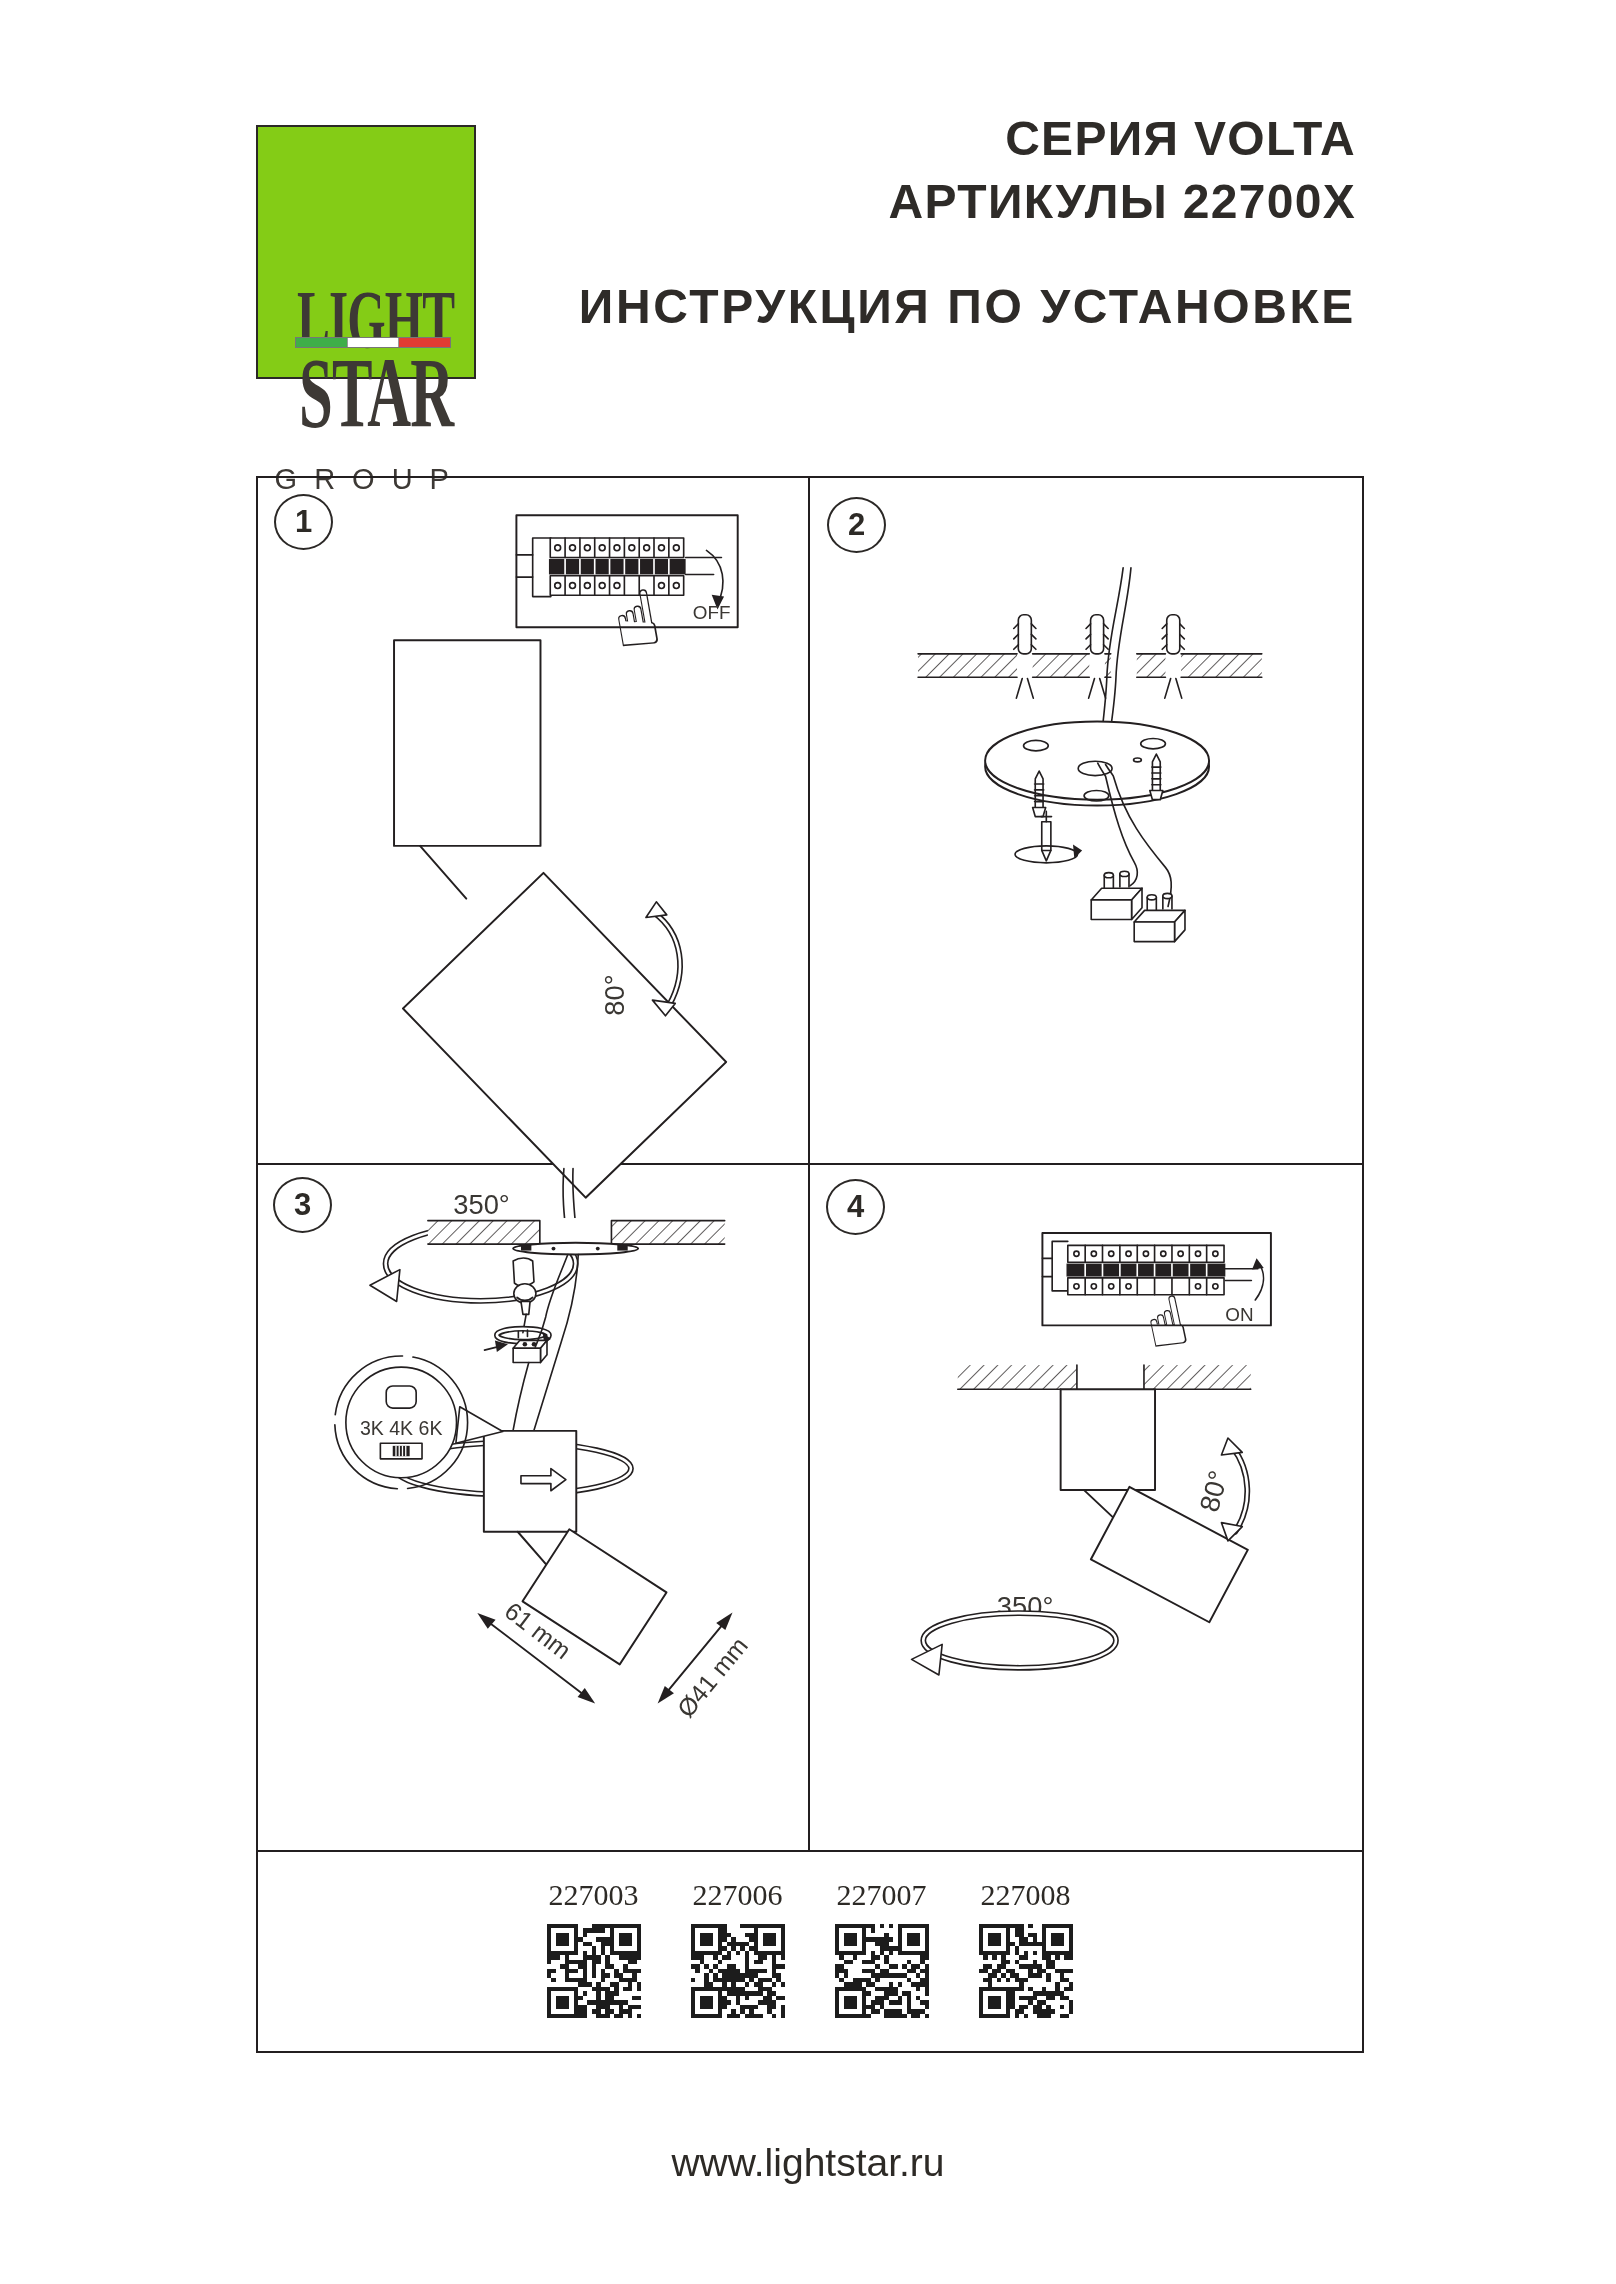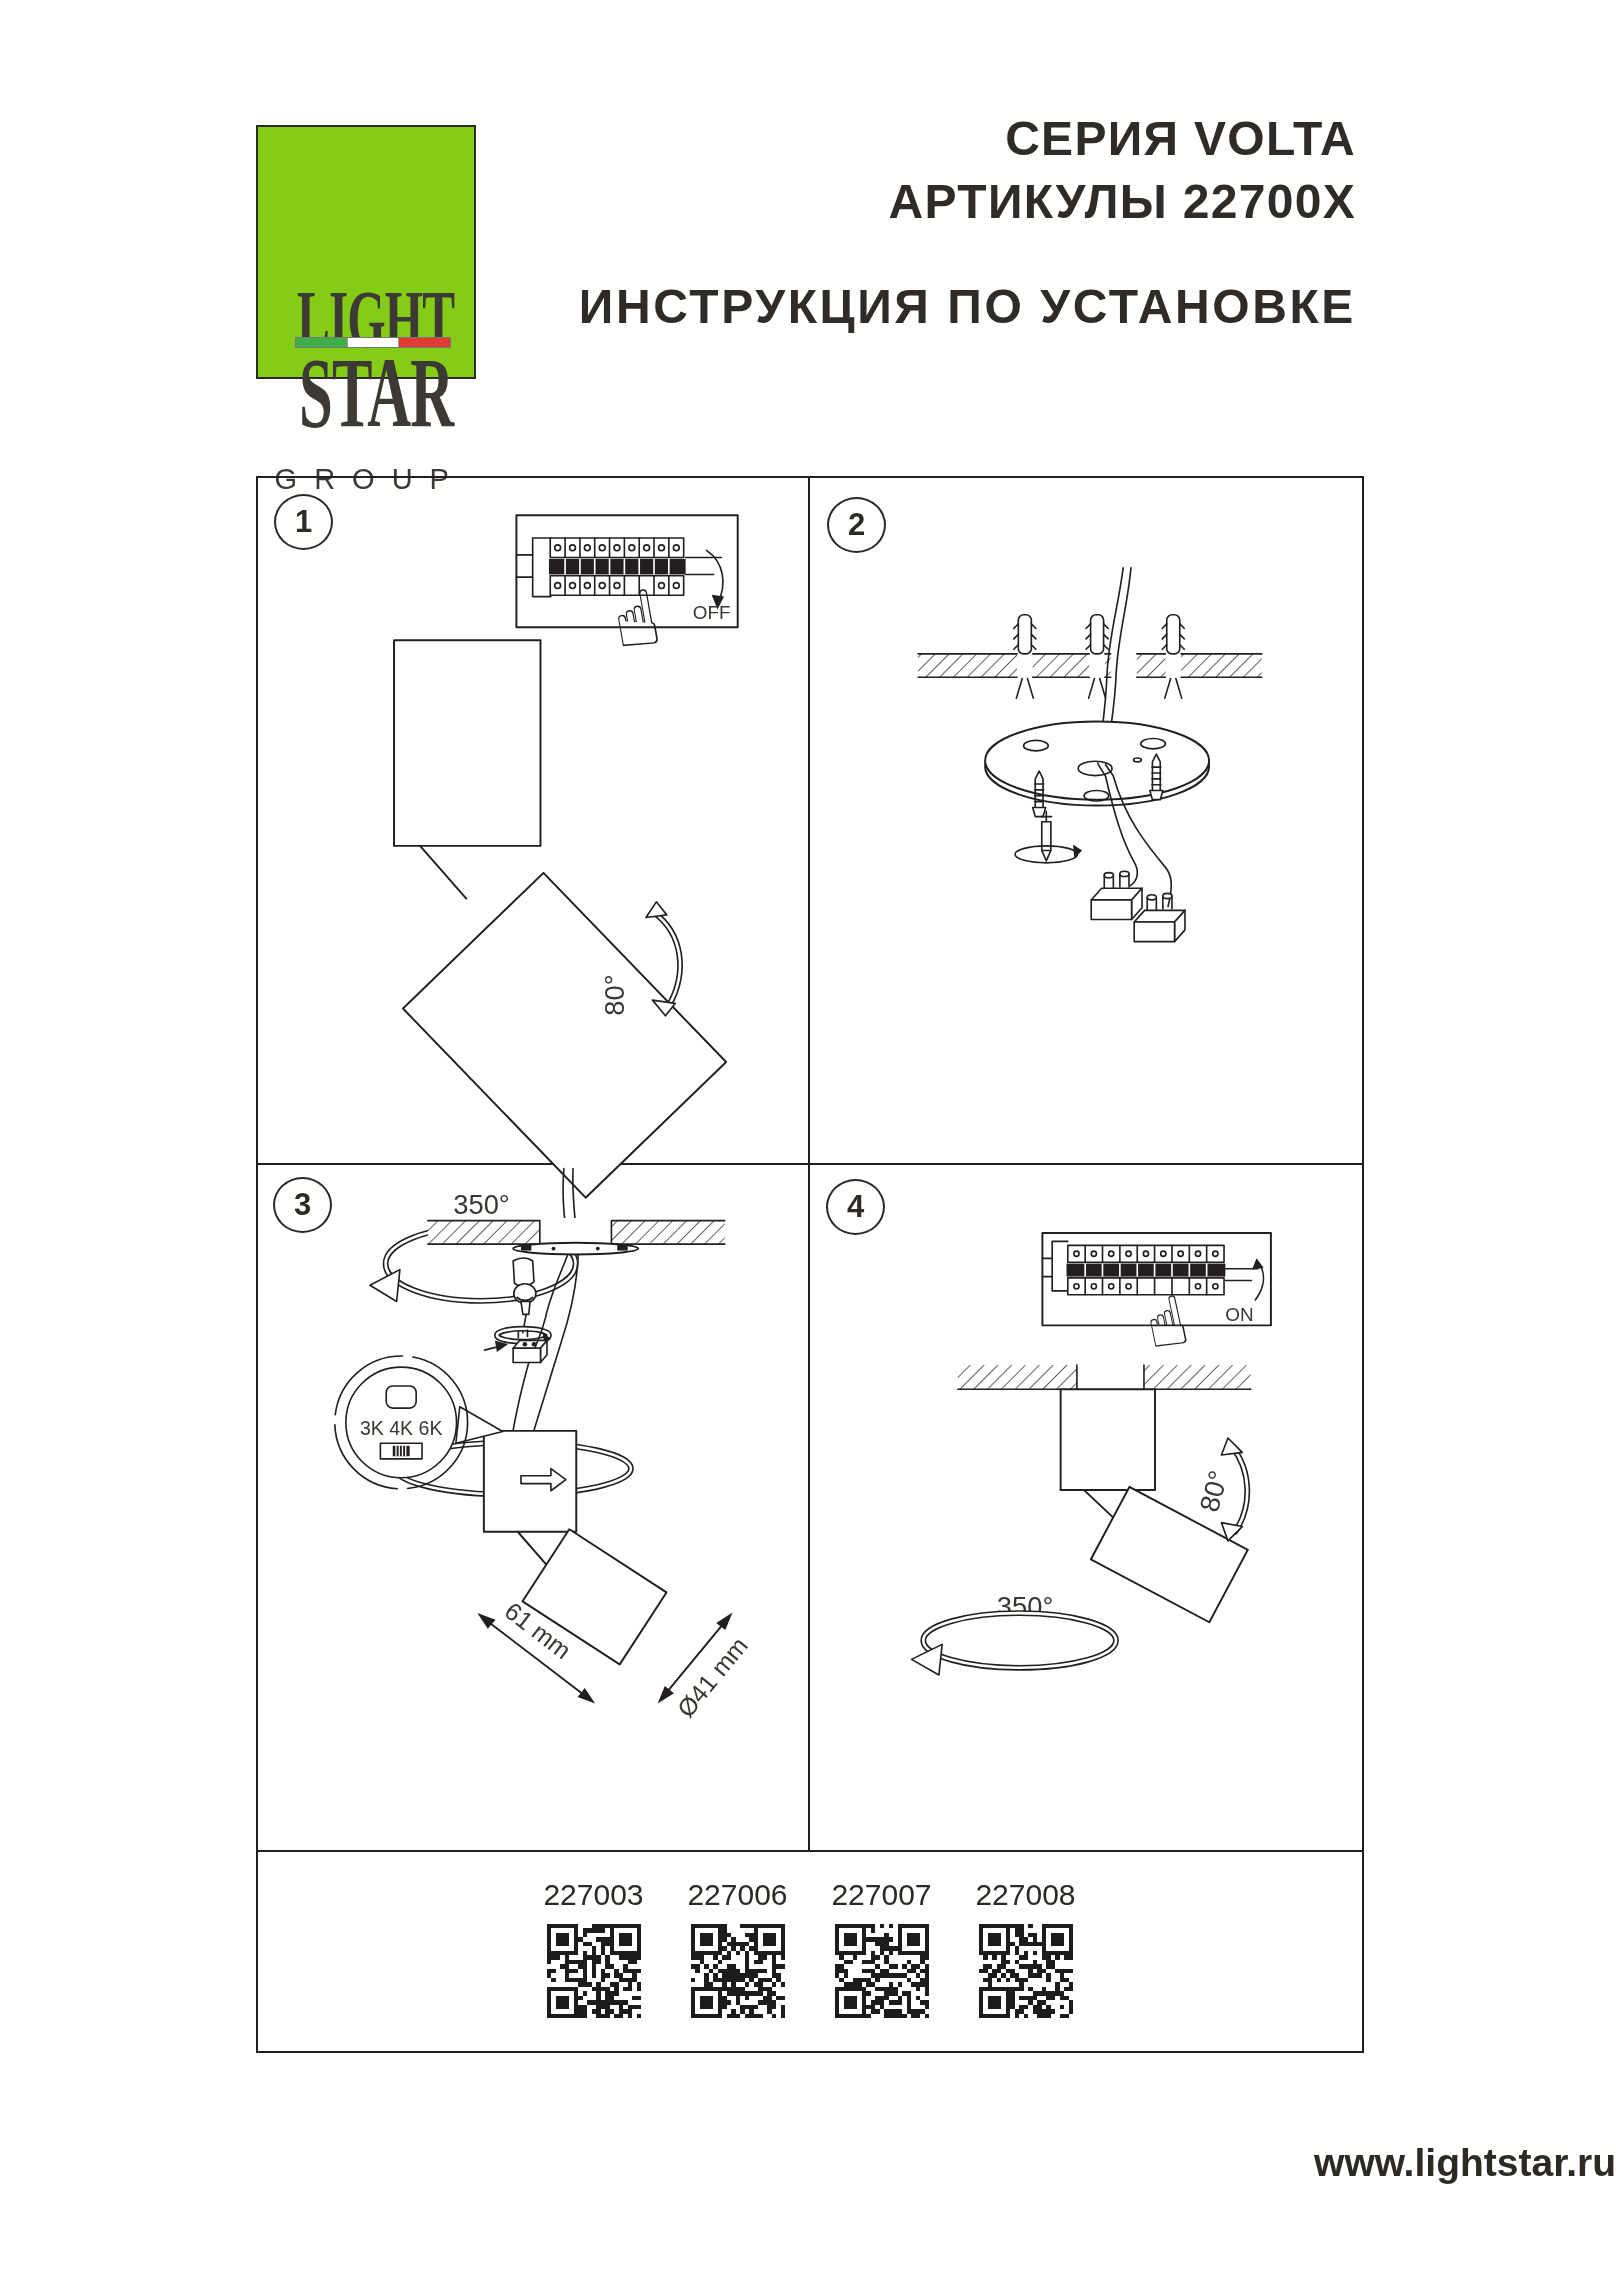--- a/index.html
+++ b/index.html
@@ -36,23 +36,23 @@
   .d3{stroke-width:3;}
   .fw{fill:#fff;}
   .fb{fill:#231f20;stroke:none;}
   .thick{stroke-width:9;}
   .thinw{stroke:#fff;fill:none;stroke-width:4;stroke-linecap:round;}
   .aw{fill:#fff;stroke:#231f20;stroke-width:2.5;stroke-linejoin:round;}
   .lbl{fill:#3a3733;font-family:"Liberation Sans",sans-serif;stroke:none;}
   .hand{fill:#231f20;font-family:"DejaVu Sans",sans-serif;stroke:none;}
   
   .code-label{position:absolute;top:1878px;width:143px;text-align:center;font-size:30px;
-              font-family:Liberation Sans, sans-serif;color:#2d2a26;}
+              font-family:Liberation Serif, serif;color:#2d2a26;}
   .qr{position:absolute;top:1924px;width:94px;height:94px;}
-  .url{position:absolute;left:0;top:2141px;width:100%;text-align:right;font-size:39px;font-weight:bold;color:#2d2a26;}
+  .url{position:absolute;left:0;top:2141px;width:100%;text-align:center;font-size:39px;font-weight:normal;color:#2d2a26;}
 </style>
 </head>
 <body>
 
 <div class="page">
 
   <div class="logo-box">
     <div class="logo-word logo-light">LIGHT</div>
     <div class="logo-word logo-star">STAR</div>
     <div class="logo-group">GROUP</div>

